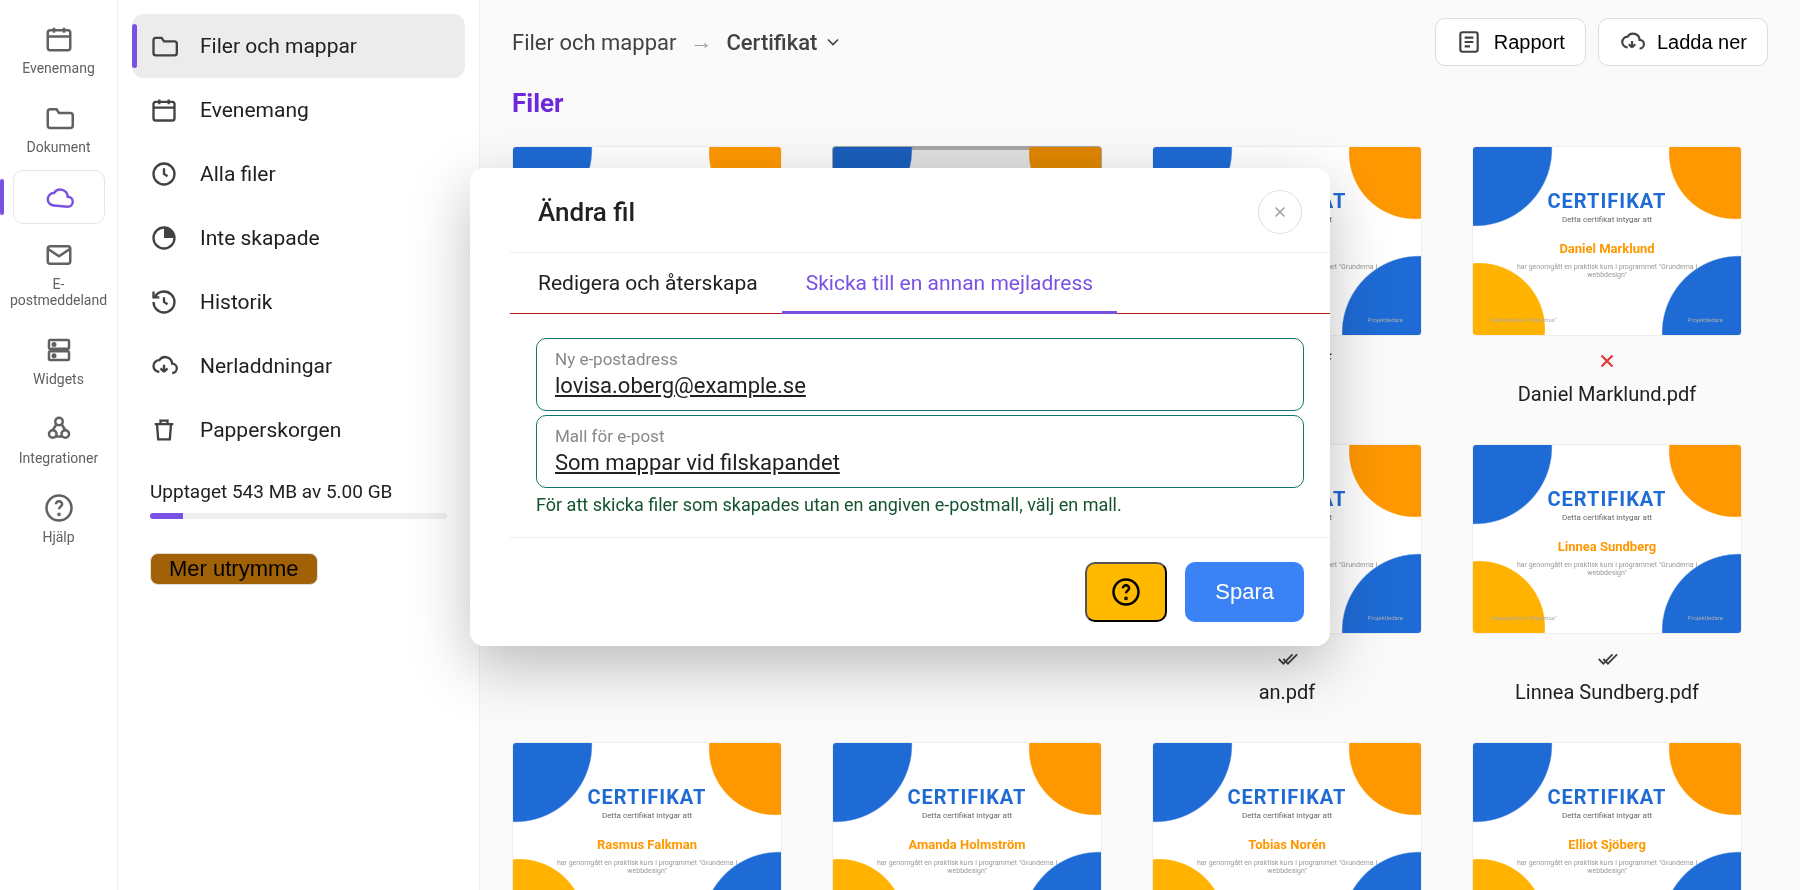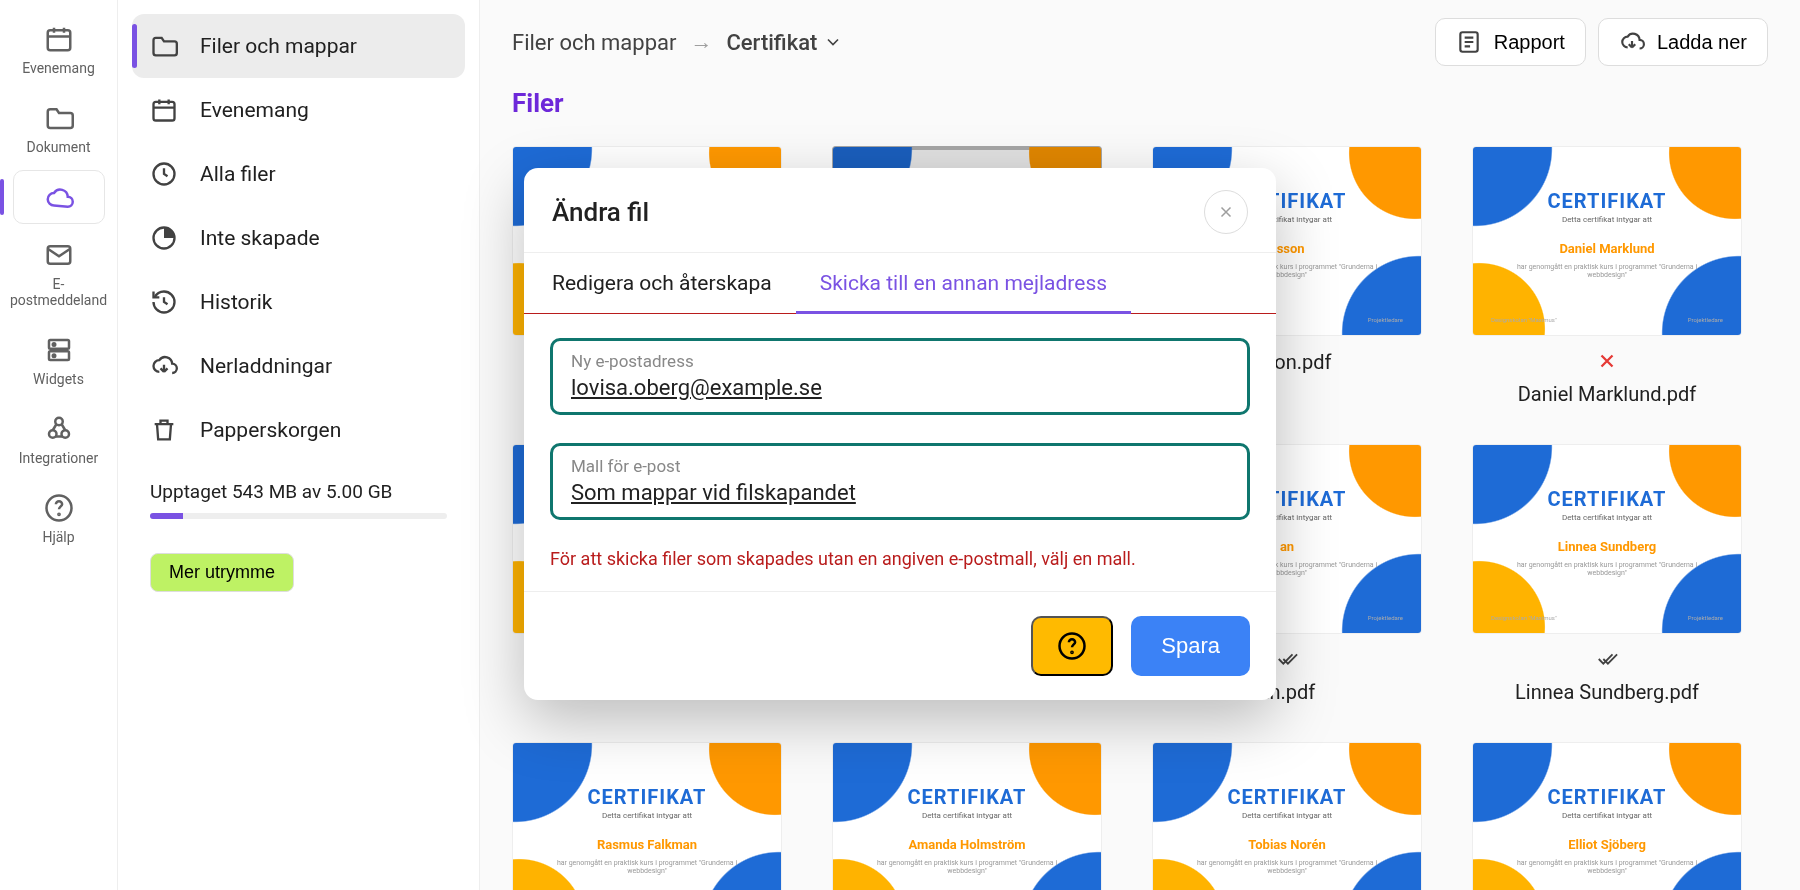--- a/index.html
+++ b/index.html
@@ -16,21 +16,21 @@
 
 
 .sidebar2 { position: absolute; left: 118px; top: 0; width: 362px; height: 100%; background: #fff; border-right: 1px solid #eee; padding: 14px 14px 0; }
 .s2-item { display: flex; align-items: center; height: 64px; padding: 0 18px; border-radius: 12px; cursor: pointer; font-size: 21px; color: #212121; position: relative; }
 .s2-item.active { background: #ececec; }
 .s2-item.active::before { content:""; position:absolute; left:0; top:10px; bottom:10px; width:5px; background:#7a52e3; border-radius:3px; }
 .s2-item svg { width: 28px; height: 28px; margin-right: 22px; stroke:#424242; fill:none; stroke-width:2; }
 .storage { padding: 18px; font-size: 19px; color: #212121; }
 .storage-bar { height: 6px; background:#eee; border-radius:3px; margin-top:10px; overflow:hidden; }
 .storage-bar > div { height:100%; background:#7a52e3; }
-.more-btn { display:inline-block; margin:16px 18px; padding:8px 18px; border:1px solid #ddd; border-radius:8px; font-size:18px; cursor:pointer; background:#bef264; }
+.more-btn { display:inline-block; margin:16px 18px; padding:2px 18px; border:1px solid #ddd; border-radius:8px; font-size:22px; cursor:pointer; background:#a16207; }
 
 
 .main { position:absolute; left:480px; right:0; top:0; bottom:0; padding: 16px 32px 0; overflow:hidden; }
 .topbar { display:flex; align-items:center; justify-content:space-between; height:52px; }
 .breadcrumb { display:flex; align-items:center; gap:14px; font-size:22px; color:#424242; }
 .breadcrumb .arrow { color:#9e9e9e; }
 .breadcrumb .cur { font-weight:500; display:flex; align-items:center; gap:6px; cursor:pointer; }
 .actions { display:flex; gap:12px; }
 .act-btn { display:flex; align-items:center; gap:12px; padding:10px 20px; border:1px solid #ddd; border-radius:10px; font-size:20px; cursor:pointer; background:#fff; }
 .act-btn svg { width:26px; height:26px; stroke:#424242; fill:none; stroke-width:2; }
@@ -48,34 +48,34 @@
 .thumb .tc-title { position:absolute; top:42px; left:0; right:0; text-align:center; font-weight:700; color:#1e6bd6; font-size:20px; letter-spacing:1px; }
 .thumb .tc-sub { position:absolute; top:68px; left:0; right:0; text-align:center; font-size:8px; color:#666; }
 .thumb .tc-name { position:absolute; top:94px; left:0; right:0; text-align:center; font-weight:700; color:#ff9800; font-size:13px; }
 .thumb .tc-line { position:absolute; top:116px; left:30px; right:30px; text-align:center; font-size:7px; color:#999; }
 .thumb .tc-foot { position:absolute; bottom:12px; left:18px; right:18px; display:flex; justify-content:space-between; font-size:6px; color:#aaa; }
 .cap { display:flex; align-items:center; gap:10px; margin-top:14px; font-size:20px;flex-direction:column; }
 .cap svg { width:22px; height:22px; flex-shrink:0; }
 
 
 .overlay { position:absolute; inset:0; display:flex; align-items:flex-start; justify-content:center; padding-top:168px; pointer-events:none; }
-.modal { width: 752px; background:#fff; border-radius:14px; box-shadow: 0 20px 60px rgba(0,0,0,0.25); pointer-events:auto; }
+.modal { width: 860px; background:#fff; border-radius:14px; box-shadow: 0 20px 60px rgba(0,0,0,0.25); pointer-events:auto;padding-left:40px; }
 .m-head { display:flex; align-items:center; justify-content:space-between; padding: 22px 28px 18px; }
 .m-head h2 { font-size:26px; font-weight:500; }
 .close { width:44px; height:44px; border:1px solid #ddd; border-radius:50%; display:flex; align-items:center; justify-content:center; cursor:pointer; background:#fff; }
 .close svg { width:18px; height:18px; stroke:#9e9e9e; stroke-width:2; fill:none; }
 .tabs { display:flex; border-bottom:1px solid #b91c1c; border-top:1px solid #eee; padding: 0 4px; }
 .tab { padding: 18px 24px; font-size:21px; cursor:pointer; color:#212121; position:relative; }
 .tab.active { color:#7a52e3; }
 .tab.active::after { content:""; position:absolute; left:0; right:0; bottom:-1px; height:3px; background:#7a52e3; }
 .m-body { padding: 24px 26px 4px; }
-.field { border:3px solid #0f766e; border-radius:10px; padding: 10px 18px 12px; margin-bottom: 28px; }
+.field { border:1px solid #0f766e; border-radius:10px; padding: 10px 18px 12px; margin-bottom: 4px; }
 .field .flabel { font-size:17px; color:#888; }
 .field .fval { font-size:22px; color:#212121; margin-top:4px;text-decoration:underline; }
-.hint { font-size:18px; color:#b91c1c; margin: 6px 0 18px; }
+.hint { font-size:18px; color:#14532d; margin: 6px 0 18px; }
 .m-foot { border-top:1px solid #eee; padding: 24px 26px; display:flex; justify-content:flex-end; gap:18px; }
 .btn-help { width:82px; height:60px; background:#ffba00; border-radius:10px; display:flex; align-items:center; justify-content:center; cursor:pointer; }
 .btn-help svg { width:30px; height:30px; stroke:#000; fill:none; stroke-width:2; }
 .btn-save { padding: 16px 30px; background:#3b82f6; color:#fff; border-radius:10px; font-size:22px; cursor:pointer; border:none; }
 </style>
 </head>
 <body>
 
 <div class="rail">
   <div id="rail-items">

